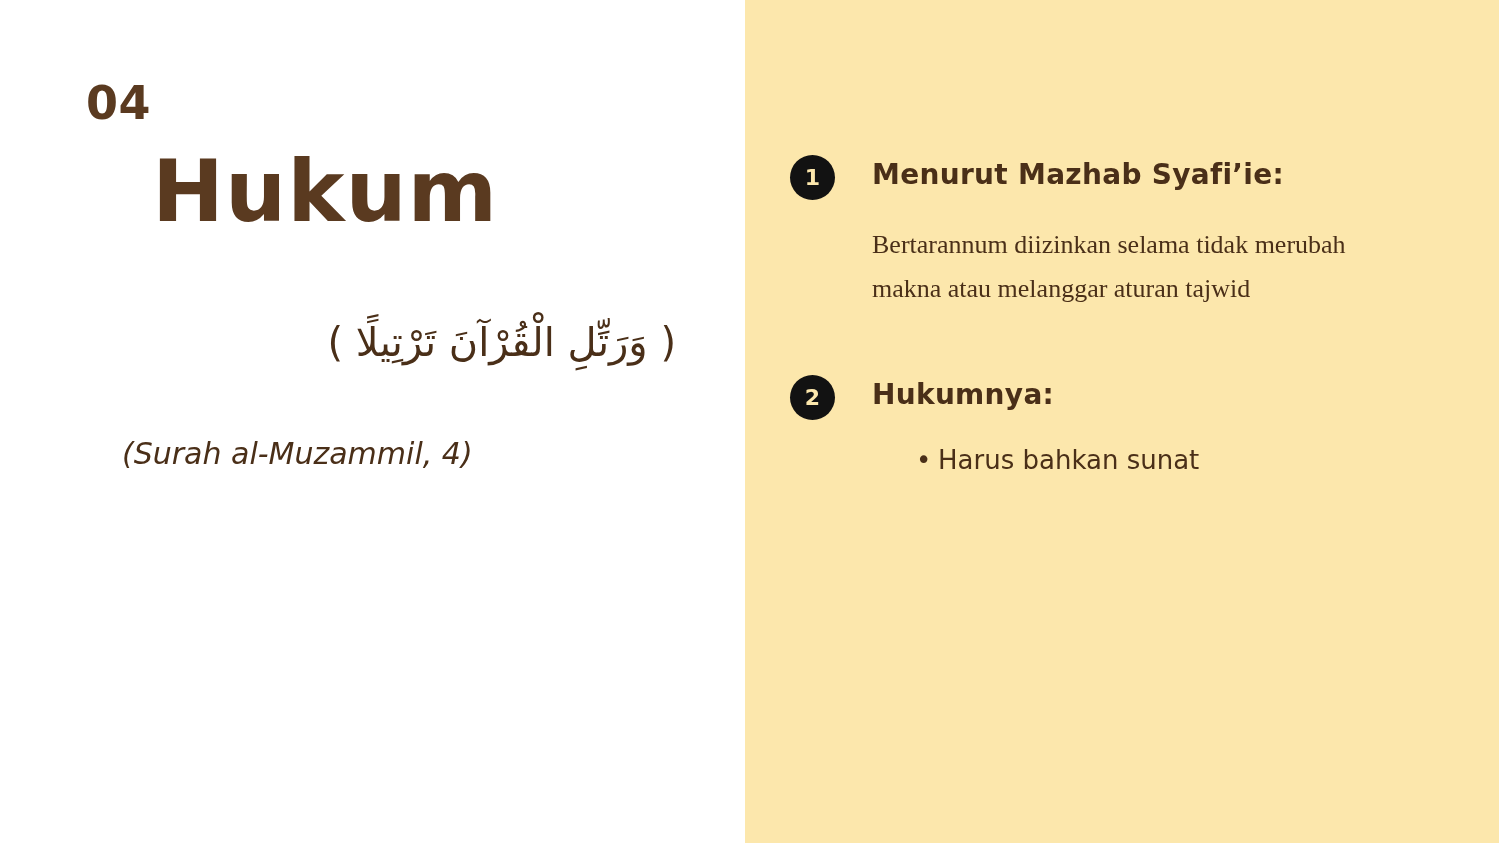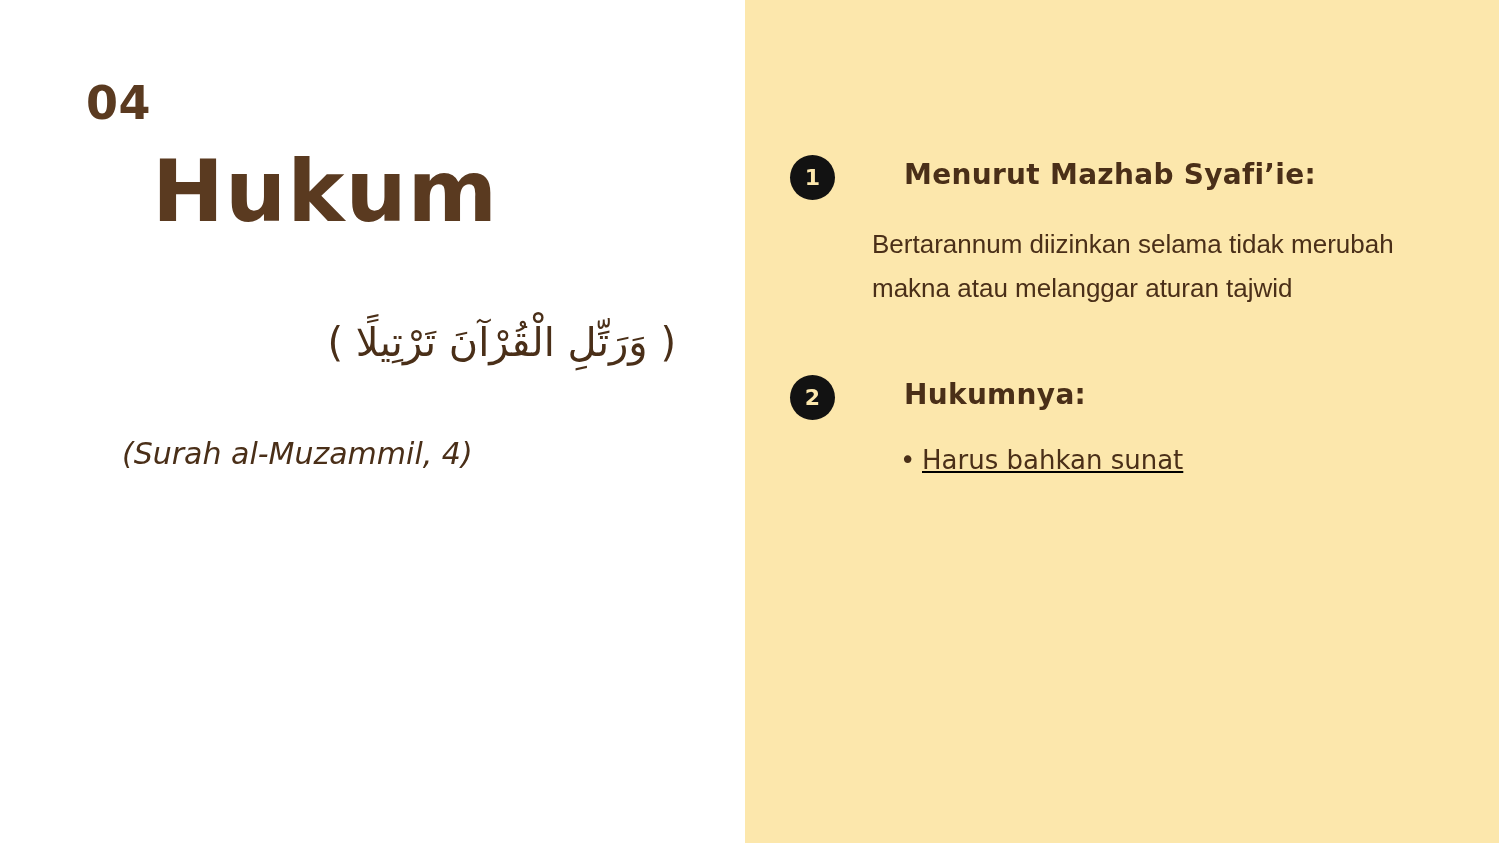--- a/index.html
+++ b/index.html
@@ -97,38 +97,36 @@
   }
   .point-head {
     position:absolute;
     left:127px; top:3px;
     font-size:28px;
     font-weight:bold;
     color:#4a2f18;
     letter-spacing:0.3px;
     line-height:1.2;
     font-family:"DejaVu Sans", sans-serif;
-    margin-left:32px;
   }
   .point-body {
     position:absolute;
     left:127px; top:68px;
     width:530px;
     font-size:26px;
     line-height:1.68;
     color:#4a2f18;
     font-weight:400;
-    font-family:Liberation Sans, sans-serif;
+    font-family:Liberation Serif, serif;
   }
   .bullets {
     position:absolute;
-    left:155px; top:70px;
+    left:171px; top:70px;
     width:560px;
     list-style:none;
-    text-decoration:underline;
   }
   .bullets li {
     font-size:26px;
     line-height:1.2;
     color:#4a2f18;
     margin-bottom:43px;
     position:relative;
     padding-left:22px;
     font-family:"DejaVu Sans", sans-serif;
   }

